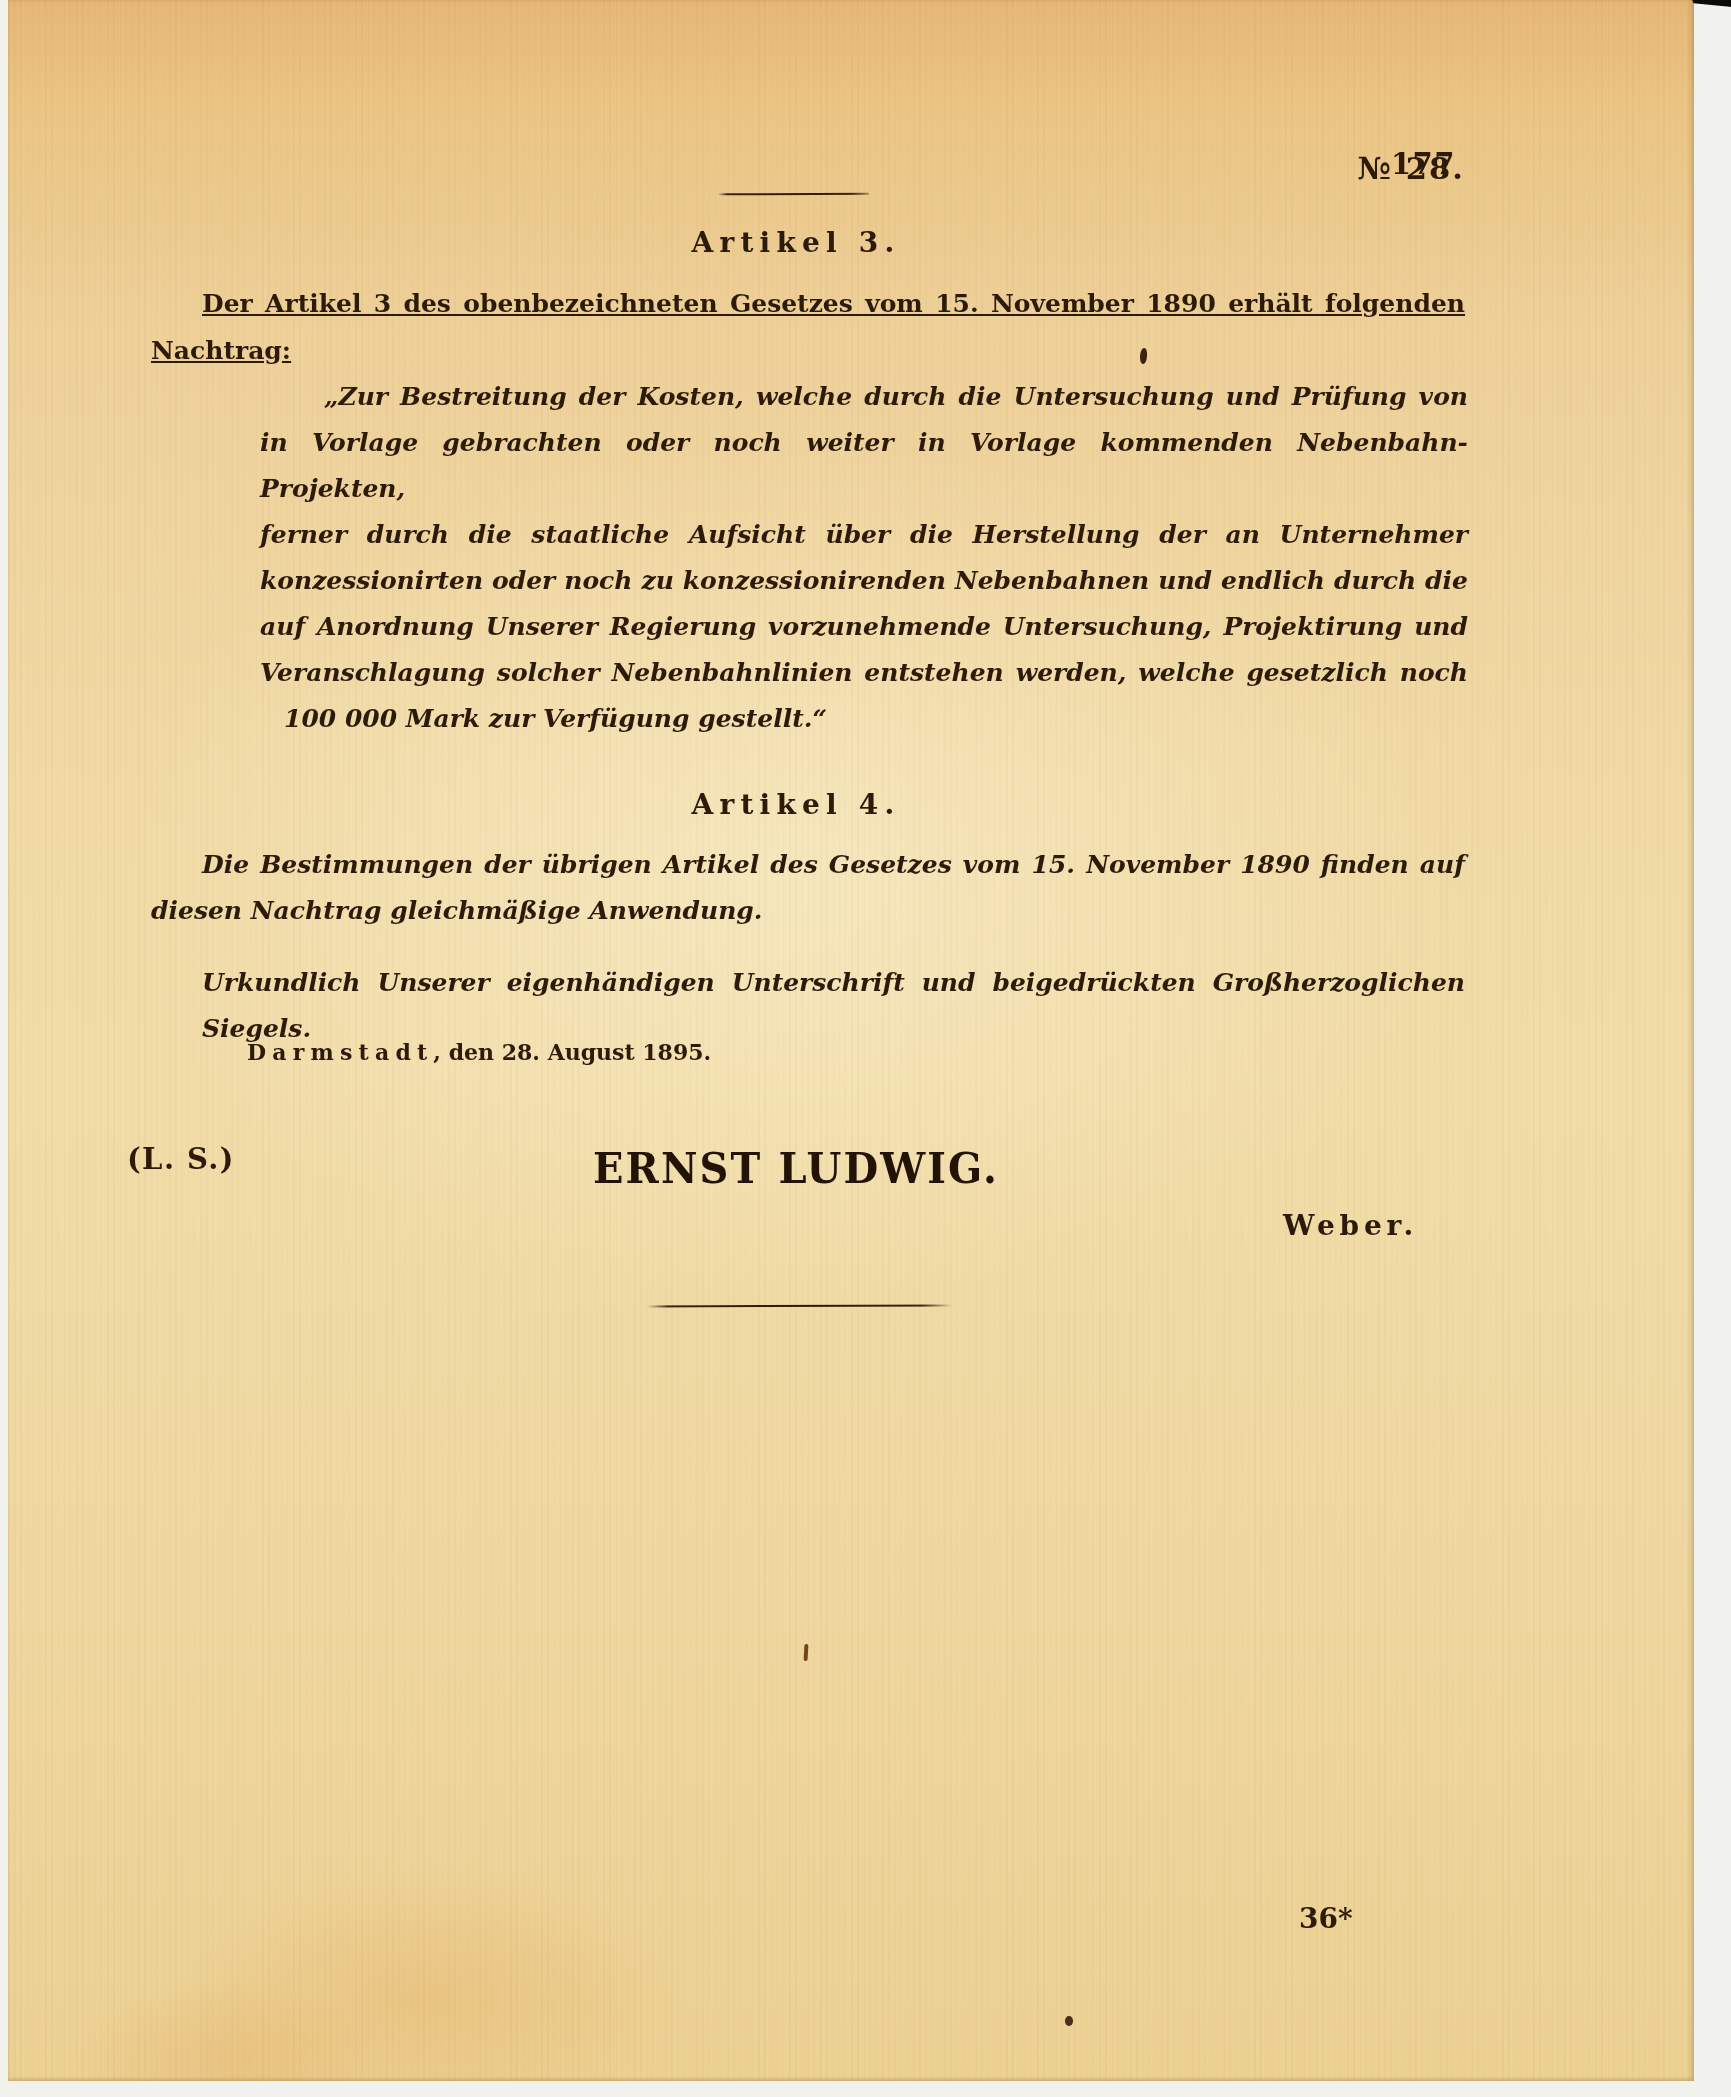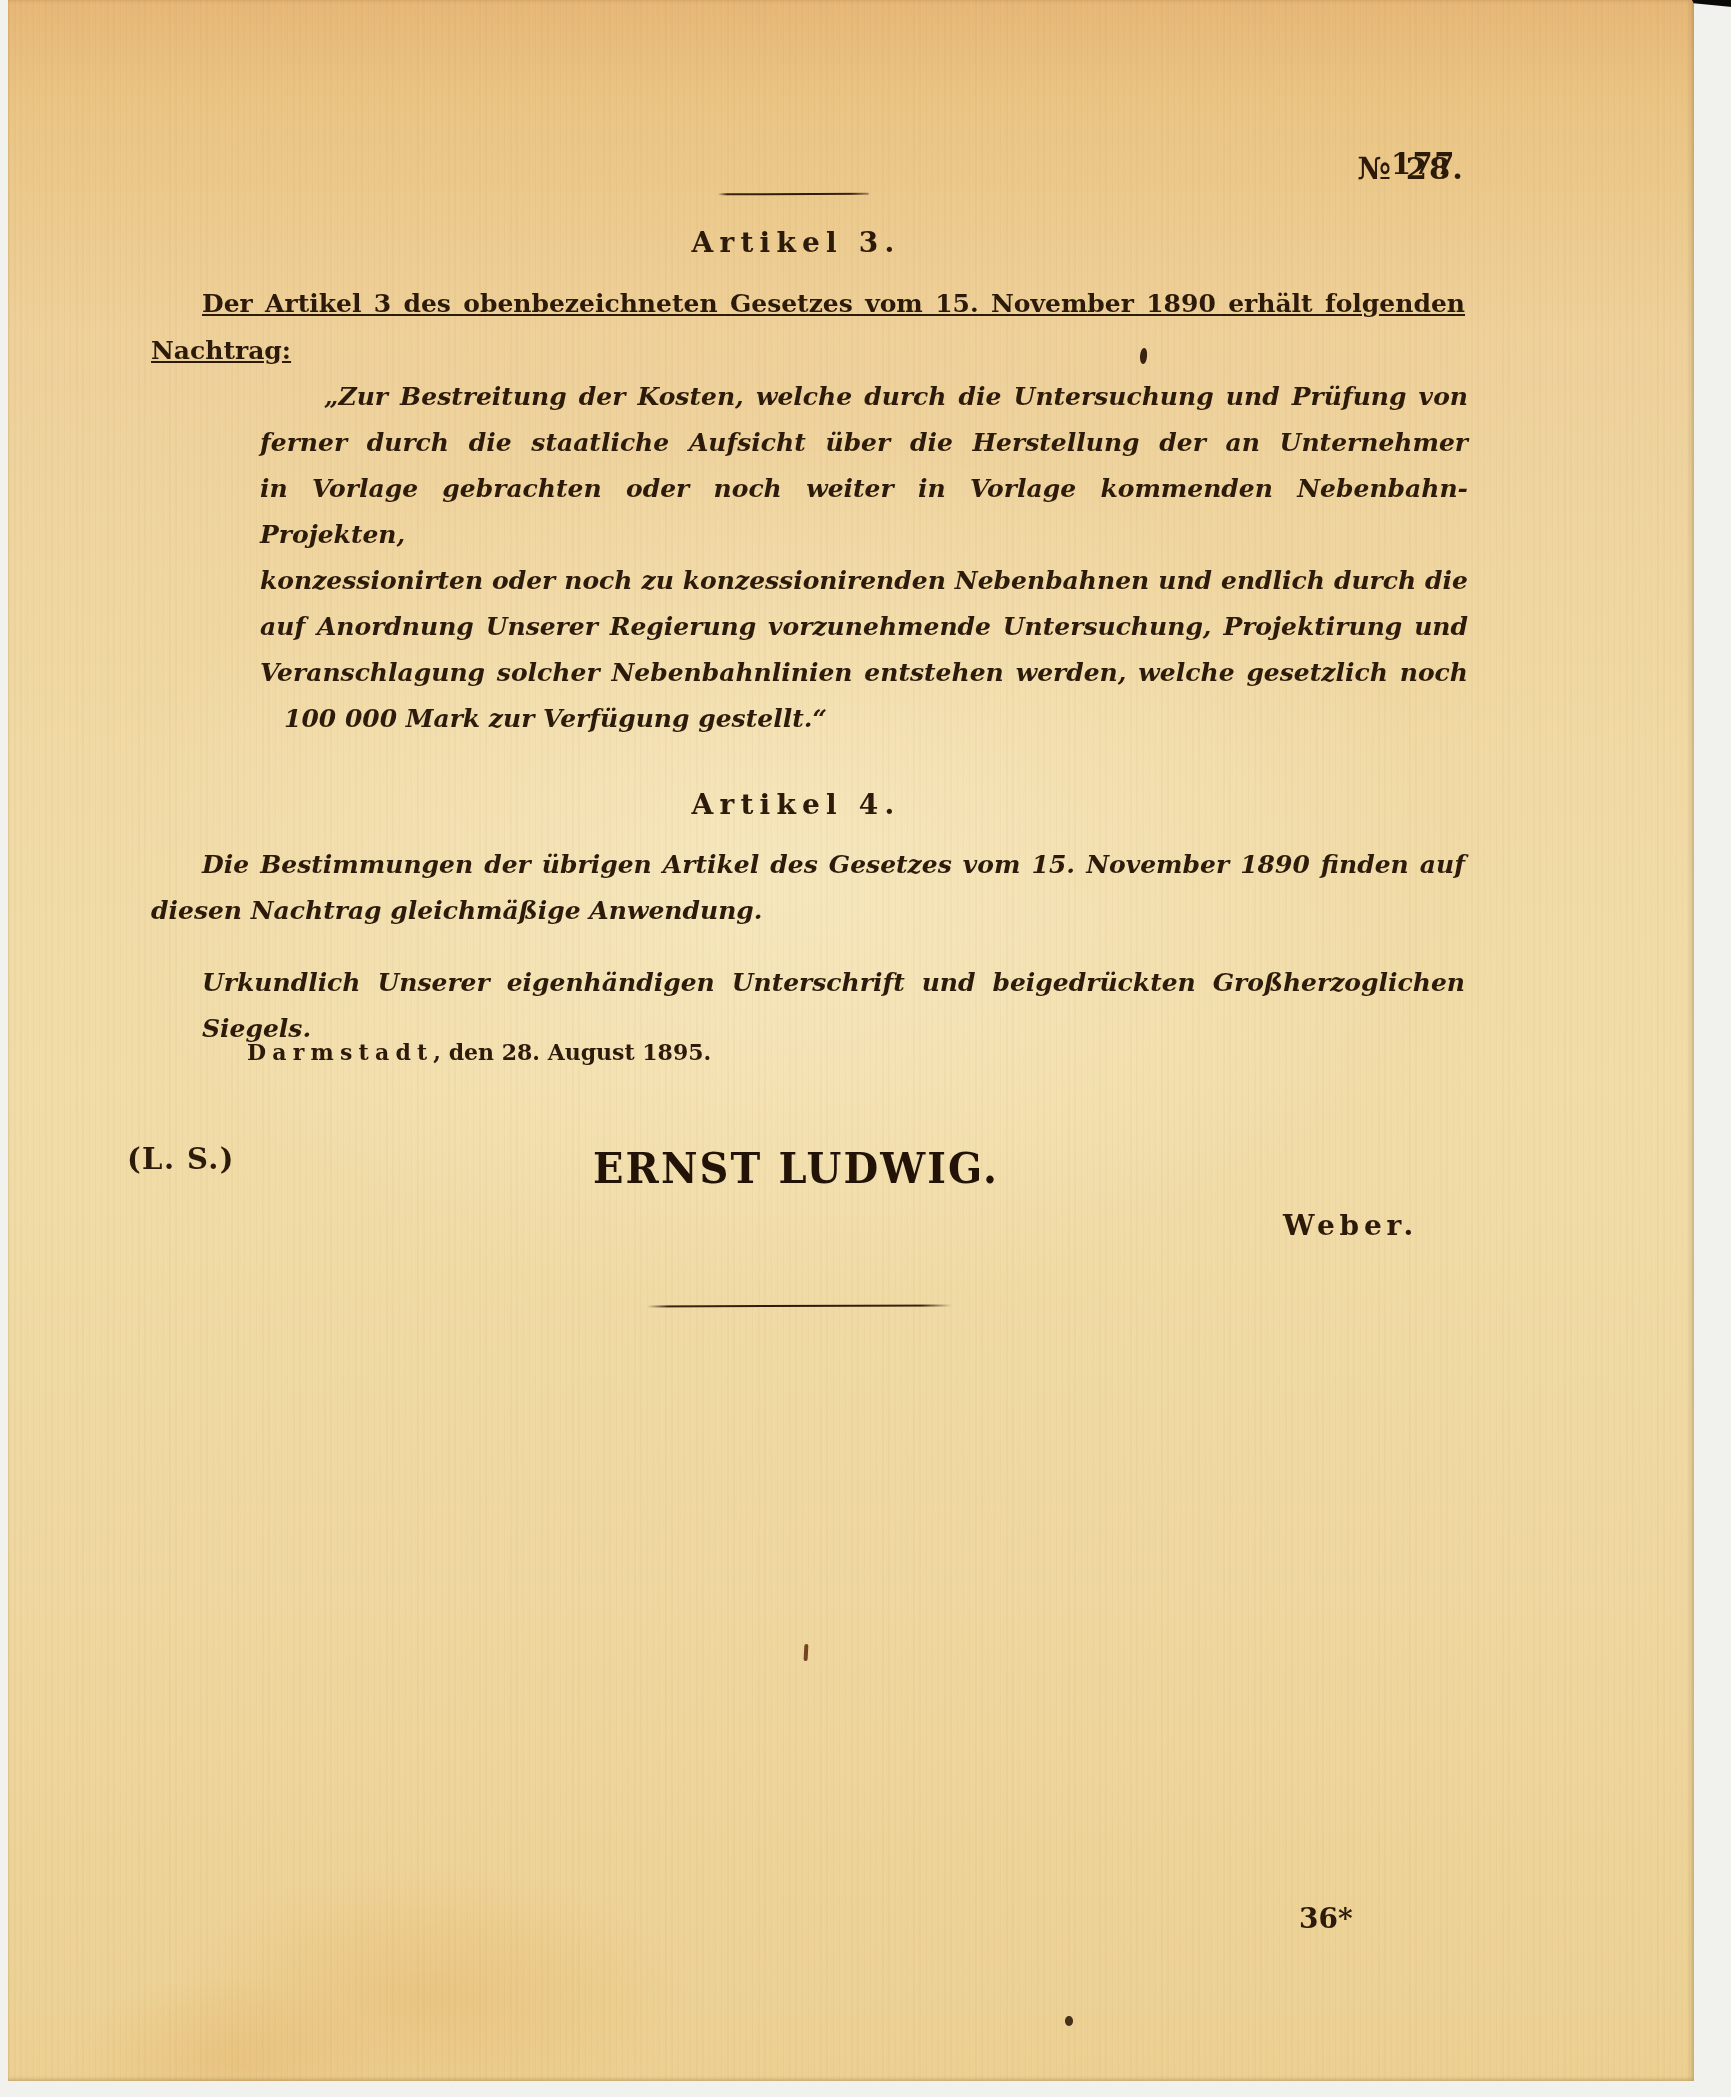--- a/index.html
+++ b/index.html
@@ -91,22 +91,22 @@
 
   <div class="heading ink" style="top:226px;">Artikel 3.</div>
 
   <div class="textblock body37 ink" style="top:280px;">
     <span class="line indent1">Der Artikel 3 des obenbezeichneten Gesetzes vom 15. November 1890 erhält folgenden</span>
     <span class="line last">Nachtrag:</span>
   </div>
 
   <div class="quoteblock body36 ink" style="top:374px;">
     <span class="line indentq">„Zur Bestreitung der Kosten, welche durch die Untersuchung und Prüfung von</span>
+    <span class="line">in Vorlage gebrachten oder noch weiter in Vorlage kommenden Nebenbahn-Projekten,</span>
     <span class="line">ferner durch die staatliche Aufsicht über die Herstellung der an Unternehmer</span>
-    <span class="line">in Vorlage gebrachten oder noch weiter in Vorlage kommenden Nebenbahn-Projekten,</span>
     <span class="line">konzessionirten oder noch zu konzessionirenden Nebenbahnen und endlich durch die</span>
     <span class="line">auf Anordnung Unserer Regierung vorzunehmende Untersuchung, Projektirung und</span>
     <span class="line">Veranschlagung solcher Nebenbahnlinien entstehen werden, welche gesetzlich noch</span>
     <span class="line last">100 000 Mark zur Verfügung gestellt.“</span>
   </div>
 
   <div class="heading ink" style="top:788px;">Artikel 4.</div>
 
   <div class="textblock body36 ink" style="top:842px;">
     <span class="line indent1">Die Bestimmungen der übrigen Artikel des Gesetzes vom 15. November 1890 finden auf</span>

